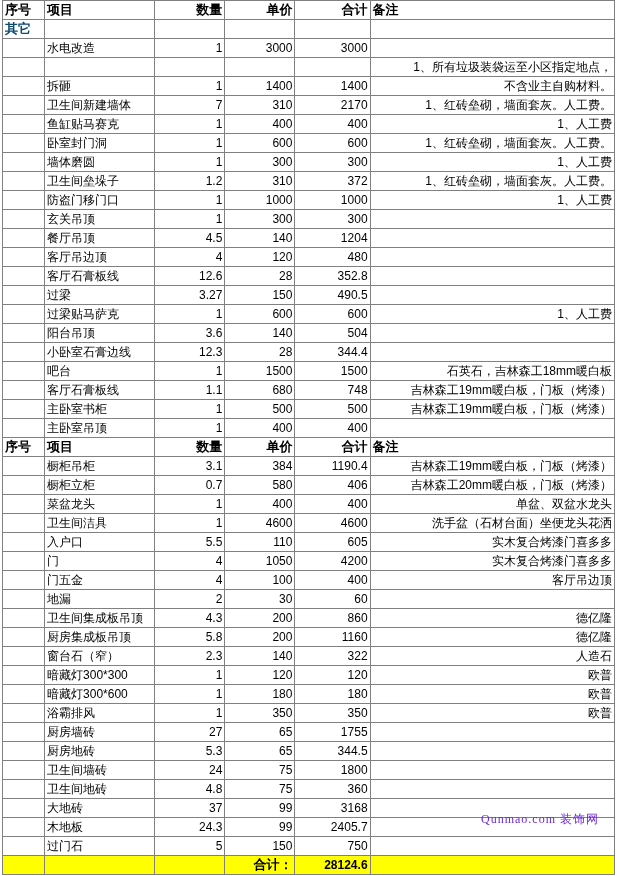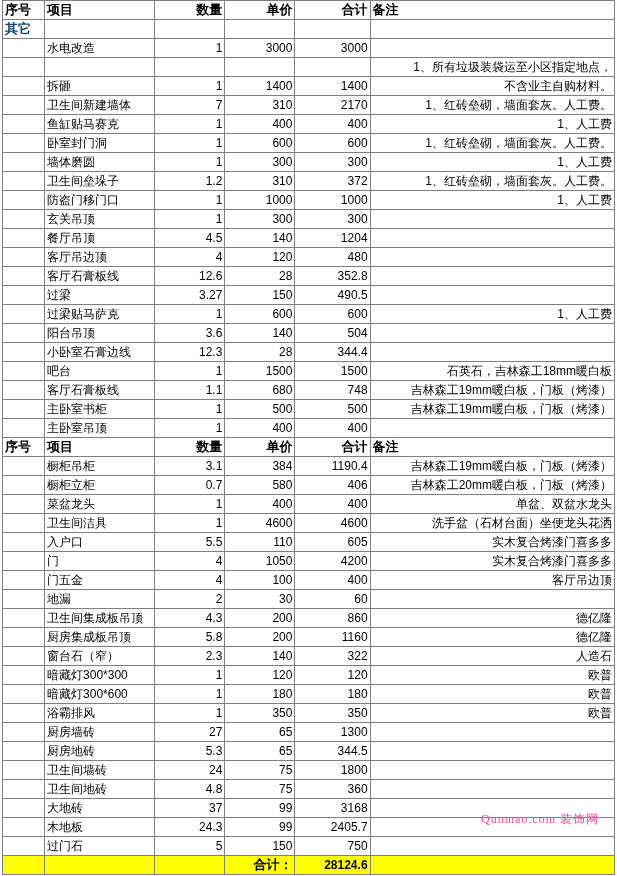--- a/index.html
+++ b/index.html
@@ -36,21 +36,21 @@
   .idx{text-align:left;}
   .sect{color:#0c4a6e;font-weight:bold;font-size:13px;}
   .item{padding-left:14px;}
   .yellow{background:#ffff00;}
   .totlabel{font-weight:bold;font-size:13px;}
   .totval{font-weight:bold;}
   .wm{
     position:absolute;
     right:14px;
     bottom:48px;
-    color:#ec4899;
+    color:#6d28d9;
     font-size:12px;
     letter-spacing:1px;
     font-family:"Liberation Serif","DejaVu Serif",serif;
   }
   .wrap{position:relative;width:613px;height:876px;}
 </style>
 </head>
 <body>
 
 <div class="wrap">
@@ -367,21 +367,21 @@
           <td class="num">1</td>
           <td class="num">350</td>
           <td class="num">350</td>
           <td class="left">欧普</td>
         </tr>
         <tr>
           <td class="idx"></td>
           <td class="item">厨房墙砖</td>
           <td class="num">27</td>
           <td class="num">65</td>
-          <td class="num">1300</td>
+          <td class="num">1755</td>
           <td class="left"></td>
         </tr>
         <tr>
           <td class="idx"></td>
           <td class="item">厨房地砖</td>
           <td class="num">5.3</td>
           <td class="num">65</td>
           <td class="num">344.5</td>
           <td class="left"></td>
         </tr>

